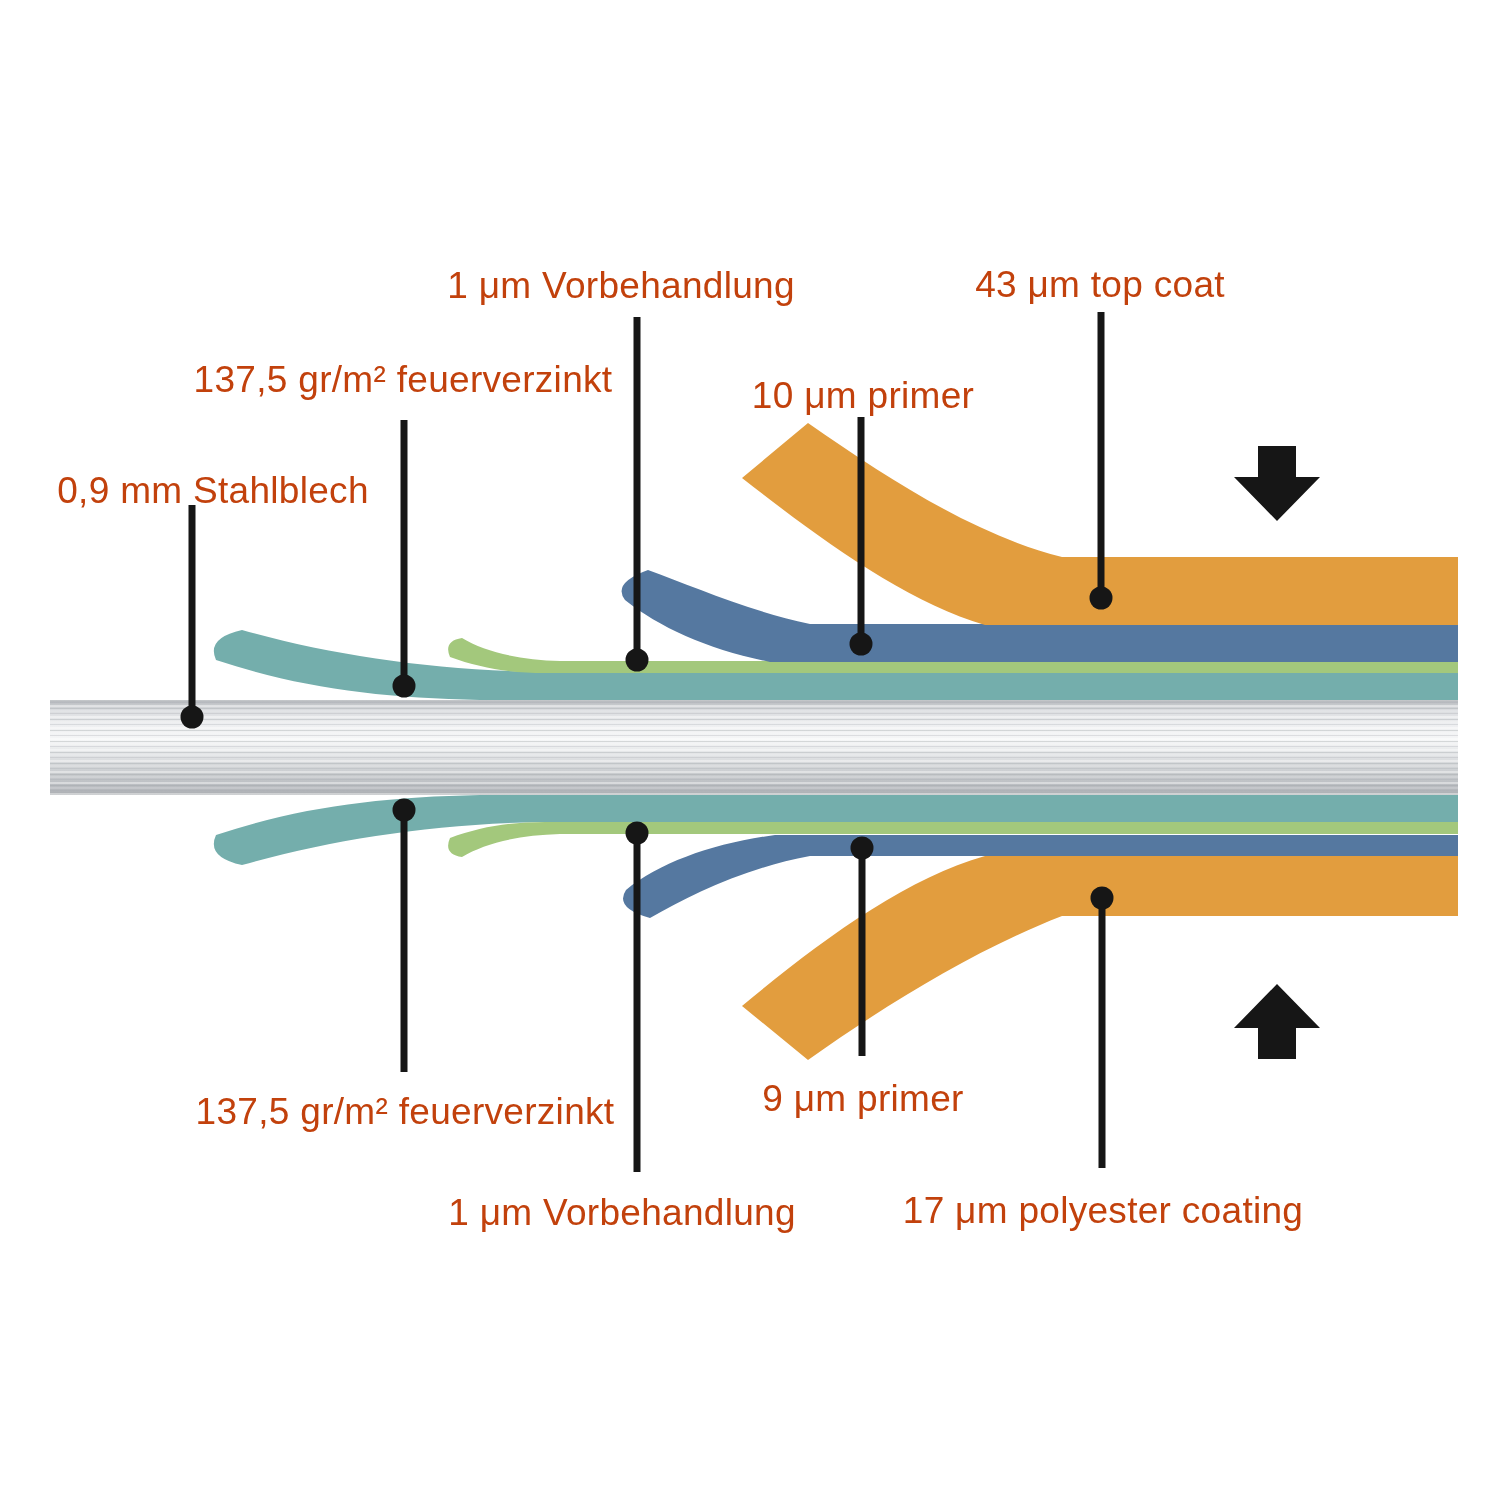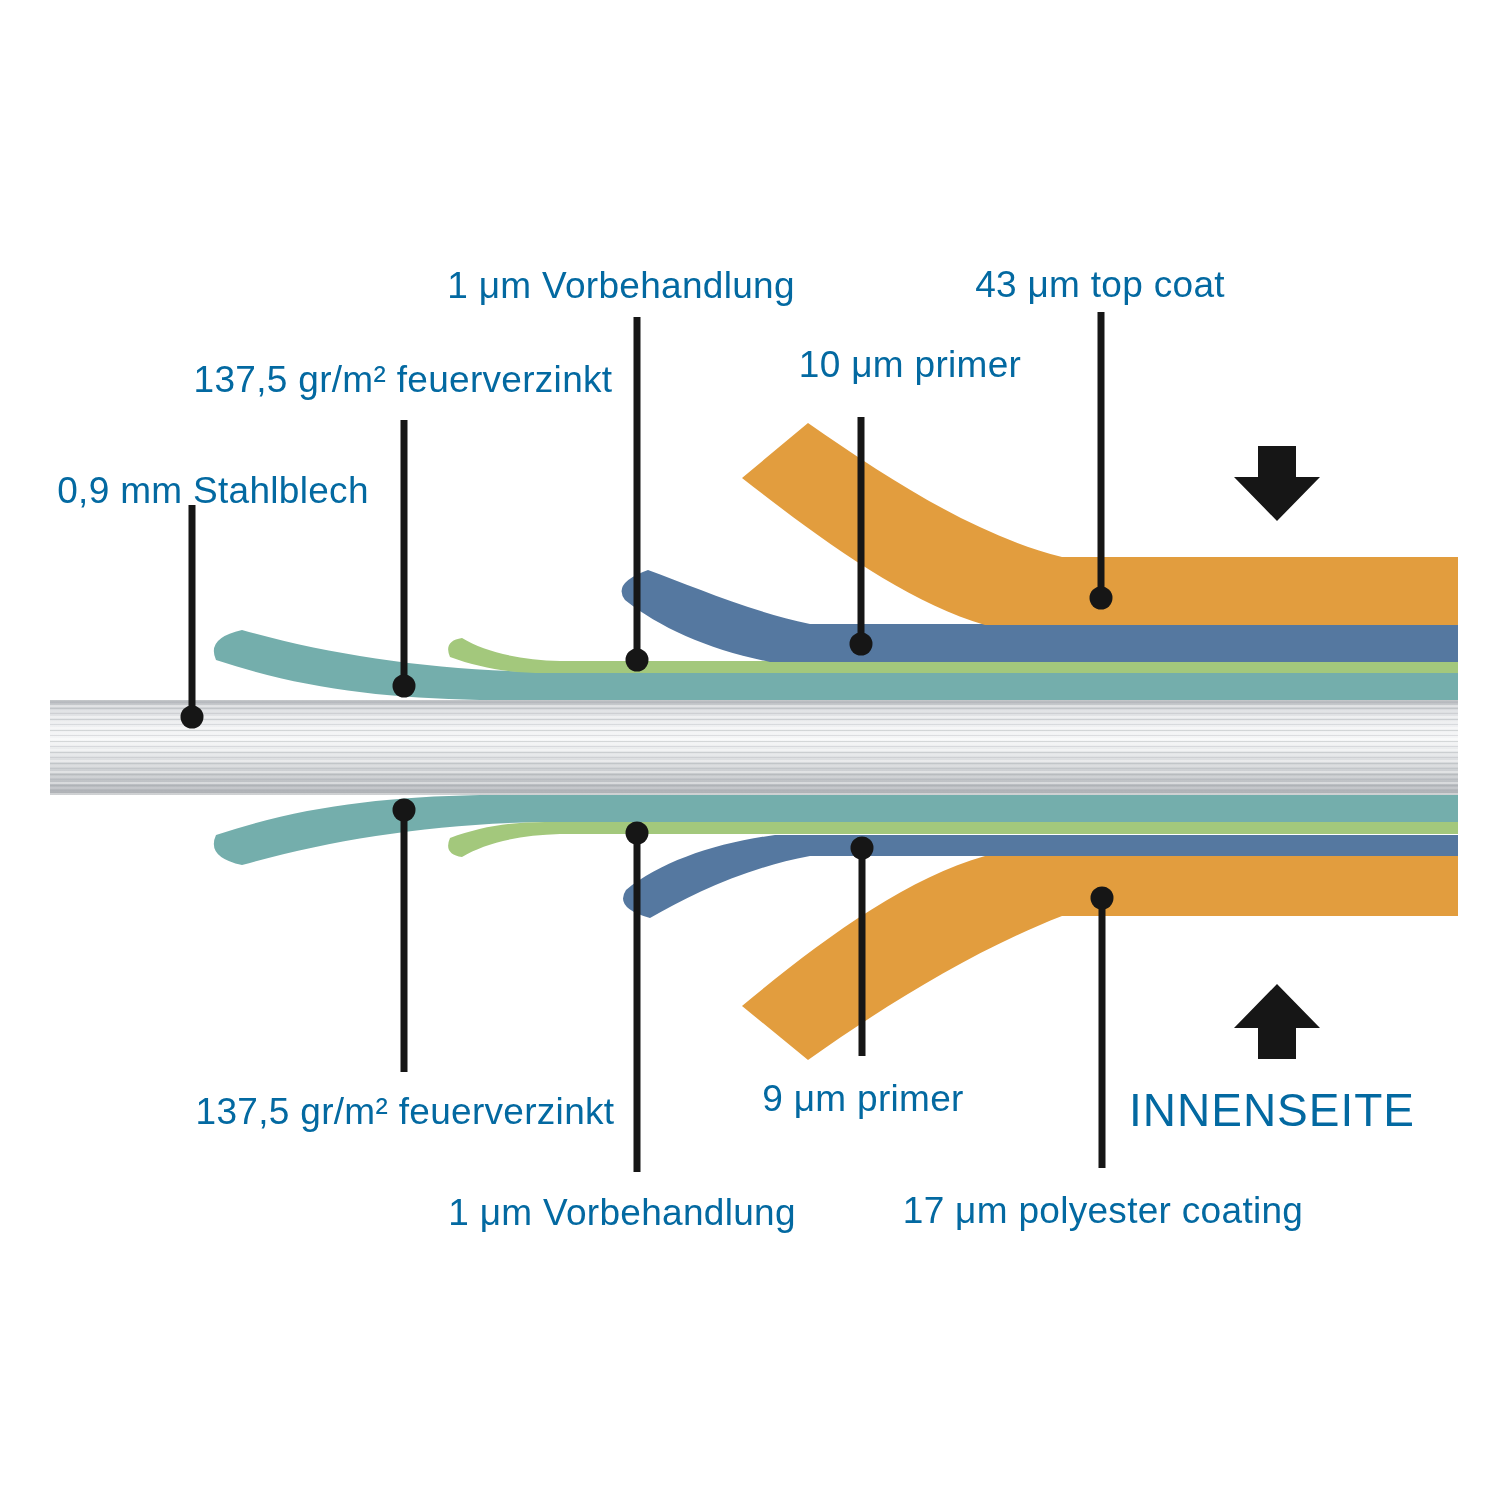--- a/index.html
+++ b/index.html
@@ -4,21 +4,21 @@
 <style>
   html,body{margin:0;padding:0;background:#ffffff;}
   body{width:1500px;height:1500px;font-family:"Liberation Sans",sans-serif;}
   .stage{position:relative;width:1500px;height:1500px;overflow:hidden;background:#ffffff;}
   .stage svg{position:absolute;left:0;top:0;}
   .lbl{
     position:absolute;
     transform:translateX(-50%);
     font-size:37px;
     line-height:1.15;
-    color:#0369a1;
+    color:#c2410c;
     white-space:nowrap;
     letter-spacing:0.3px;
   }
   .side-lbl{
     font-size:46px;
     letter-spacing:1px;
   }
 </style>
 </head>
 <body>
@@ -98,22 +98,21 @@
       <circle cx="1102" cy="898" r="11.5" fill="#161616"></circle>
     </g>
 
     <path d="M 1258 446 H 1296 V 477 H 1320 L 1277 521 L 1234 477 H 1258 Z" fill="#161616"></path>
     <path d="M 1258 1059 H 1296 V 1028 H 1320 L 1277 984 L 1234 1028 H 1258 Z" fill="#161616"></path>
   </svg>
 
   <div class="lbl" style="left:213px;top:444px;margin-top:26px;">0,9 mm Stahlblech</div>
   <div class="lbl" style="left:403px;top:359px;">137,5 gr/m² feuerverzinkt</div>
   <div class="lbl" style="left:621px;top:265px;">1 μm Vorbehandlung</div>
-  <div class="lbl" style="left:863px;top:344px;margin-left:47px;">10 μm primer</div>
+  <div class="lbl" style="left:863px;top:375px;">10 μm primer</div>
   <div class="lbl" style="left:1100px;top:264px;">43 μm top coat</div>
 
   <div class="lbl" style="left:405px;top:1091px;">137,5 gr/m² feuerverzinkt</div>
   <div class="lbl" style="left:863px;top:1078px;">9 μm primer</div>
   <div class="lbl" style="left:622px;top:1192px;">1 μm Vorbehandlung</div>
   <div class="lbl" style="left:1103px;top:1190px;">17 μm polyester coating</div>
-  <div class="lbl side-lbl" style="left:1272px;top:1084px;">INNENSEITE</div>
 
 </div>
 
 </body></html>

